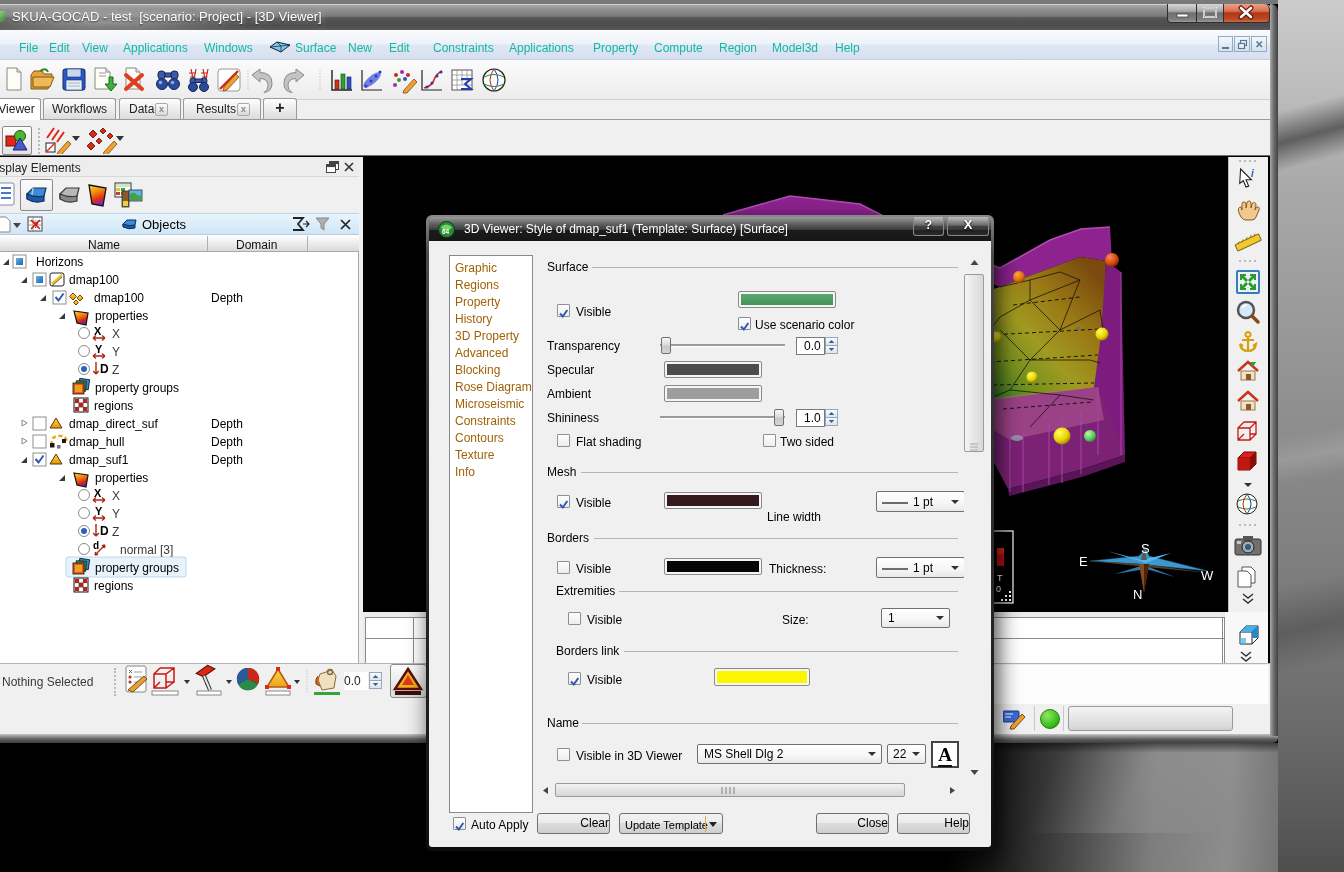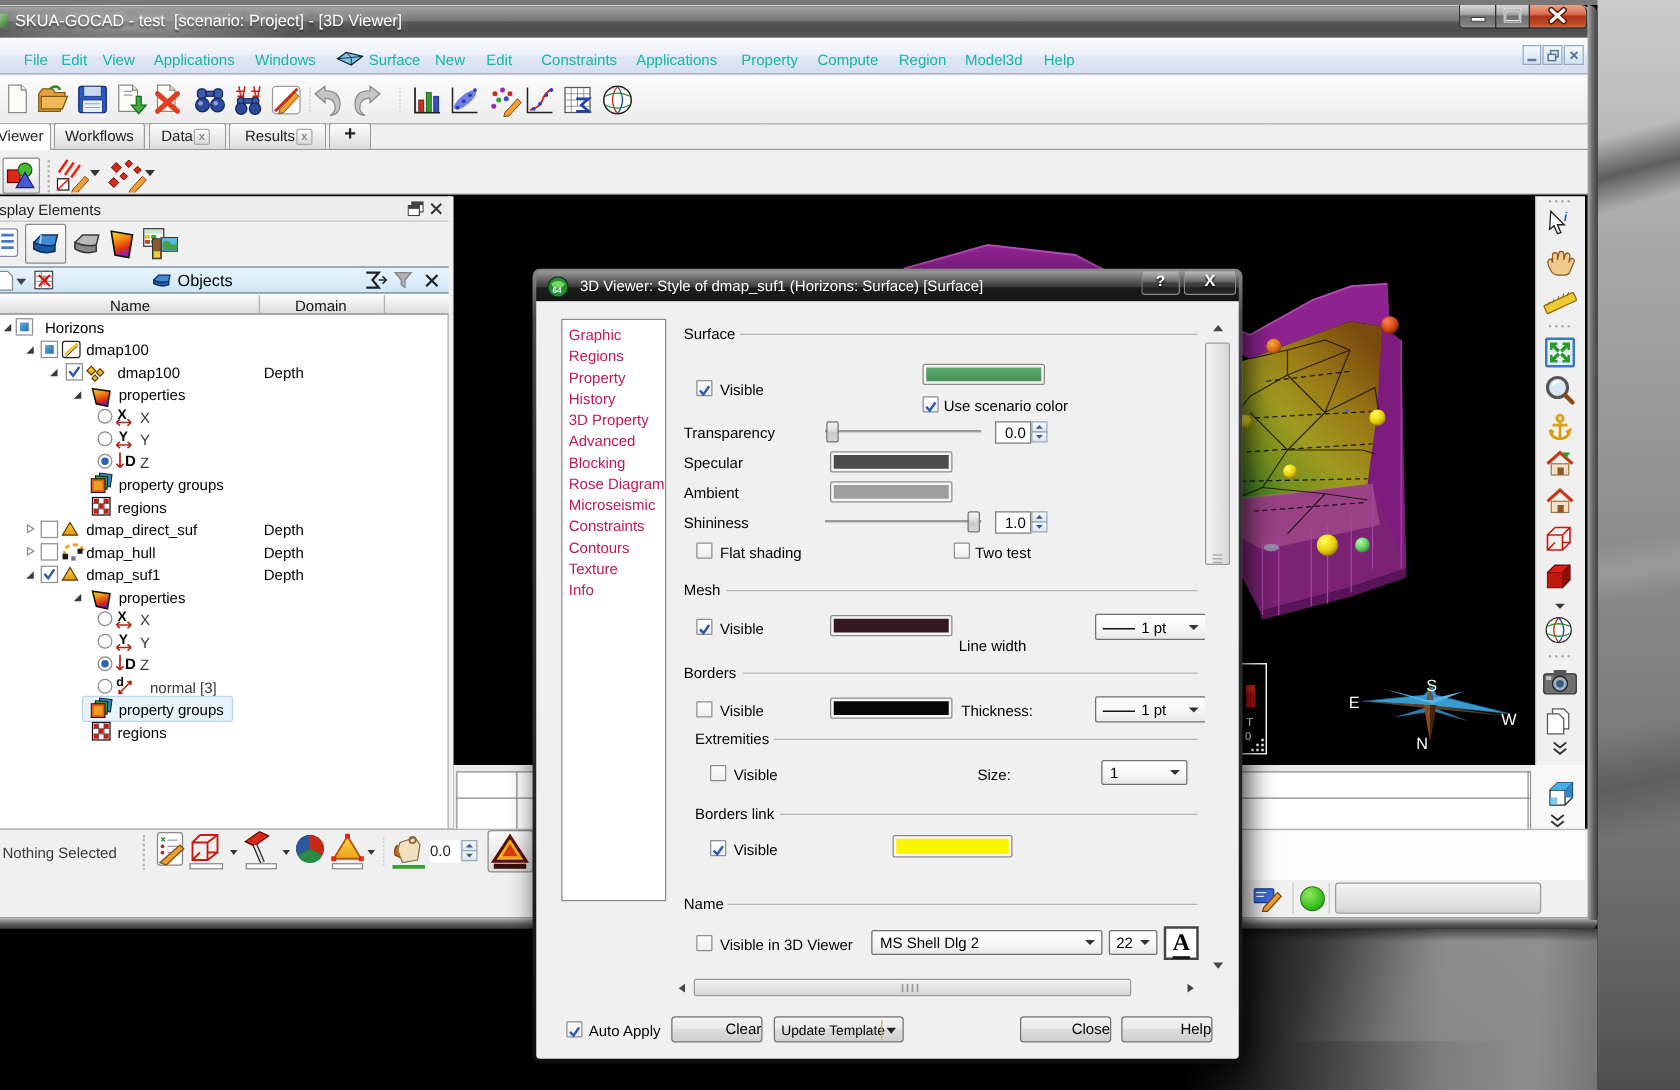--- a/index.html
+++ b/index.html
@@ -816,26 +816,26 @@
 <div class="abs" id="winbottom"></div>
 <div class="abs" id="winright"></div>
 
 <div class="abs" id="dlg" style="left:426px;top:215px;width:568px;height:636px;background:linear-gradient(180deg,#8a8a8a 0%,#4a4a4a 6%,#333 30%,#222 70%,#0e0e0e 100%);border-radius:6px;box-shadow:4px 7px 22px rgba(0,0,0,0.75);z-index:10;">
 <div style="position:absolute;left:3px;top:2px;width:562px;height:24px;background:linear-gradient(180deg,#9b9b9b 0%,#636363 28%,#3c3c3c 52%,#1c1c1c 55%,#161616 100%);border-radius:4px 4px 0 0;">
 <svg style="position:absolute;left:9px;top:4px;" width="17" height="17">
         <circle cx="8.5" cy="8.5" r="8" fill="#2a8a3a" stroke="#0a3a10"></circle>
         <path d="M3 6 q5 -5 11 0 q-2 4 -5 3 q-4 2 -6 -3" fill="#70d860"></path>
         <text x="4" y="13" font-size="6.5" fill="#fff" font-weight="bold">64</text>
       </svg>
-<span style="position:absolute;left:35px;top:5px;font-size:12px;color:#fff;white-space:nowrap;">3D Viewer: Style of dmap_suf1 (Horizons: Surface) [Surface]</span>
+<span style="position:absolute;left:35px;top:5px;font-size:12px;color:#fff;white-space:nowrap;">3D Viewer: Style of dmap_suf1 (Template: Surface) [Surface]</span>
 <div style="position:absolute;left:484px;top:0;width:31px;height:19px;border:1px solid #888;border-top:none;background:linear-gradient(180deg,rgba(255,255,255,0.32),rgba(255,255,255,0.1) 45%,rgba(0,0,0,0.18) 52%,rgba(90,90,90,0.25));box-sizing:border-box;text-align:center;color:#fff;font-weight:bold;font-size:12px;line-height:17px;text-shadow:0 1px 2px #000;border-radius:0 0 3px 3px;">?</div>
 <div style="position:absolute;left:518px;top:0;width:42px;height:19px;border:1px solid #888;border-top:none;background:linear-gradient(180deg,rgba(255,255,255,0.32),rgba(255,255,255,0.1) 45%,rgba(0,0,0,0.18) 52%,rgba(90,90,90,0.25));box-sizing:border-box;text-align:center;color:#fff;font-weight:bold;font-size:13px;line-height:16px;text-shadow:0 1px 2px #000;border-radius:0 0 3px 3px;">X</div>
 </div>
 <div id="dc" style="position:absolute;left:3px;top:26px;width:562px;height:606px;background:#f0f0f0;border-radius:0 0 3px 3px;">
-<div style="position:absolute;left:20px;top:14px;width:84px;height:466px;background:#fff;border:1px solid #8a8a8a;box-sizing:border-box;font-size:12px;color:#be185d;">
+<div style="position:absolute;left:20px;top:14px;width:84px;height:558px;background:#fff;border:1px solid #8a8a8a;box-sizing:border-box;font-size:12px;color:#a16207;">
 <div style="padding:4px 0 0 5px;line-height:17px;">Graphic<br>Regions<br>Property<br>History<br>3D Property<br>Advanced<br>Blocking<br>Rose Diagram<br>Microseismic<br>Constraints<br>Contours<br>Texture<br>Info</div>
 </div>
 <span class="txt" style="left:118px;top:19px;">Surface</span>
       <div class="gline" style="left:163px;top:26px;width:366px;"></div>
 <span class="cb" style="left:128px;top:63px;"><svg width="11" height="11">
           <path d="M2 5.5 l2.8 3 4.5 -6.5" stroke="#3058b0" stroke-width="2" fill="none"></path>
         </svg></span>
 <span class="txt" style="left:147px;top:64px;">Visible</span>
 <div class="colorbtn" style="left:309px;top:50px;width:98px;height:17px;">
         <div class="fill" style="background:linear-gradient(180deg,#5aa96e,#479159);"></div>
@@ -872,21 +872,21 @@
         <div style="top:0;height:9px;"><svg width="11" height="7">
             <path d="M5.5 2 l2.8 3 h-5.6 z" fill="#3a5a9a"></path>
           </svg></div>
         <div style="top:8px;height:9px;"><svg width="11" height="7">
             <path d="M5.5 5 l2.8 -3 h-5.6 z" fill="#3a5a9a"></path>
           </svg></div>
       </div>
 <span class="cb" style="left:128px;top:193px;"></span>
       <span class="txt" style="left:147px;top:194px;">Flat shading</span>
 <span class="cb" style="left:334px;top:193px;"></span>
-      <span class="txt" style="left:351px;top:194px;">Two test</span>
+      <span class="txt" style="left:351px;top:194px;">Two sided</span>
 <span class="txt" style="left:118px;top:224px;">Mesh</span>
       <div class="gline" style="left:152px;top:231px;width:377px;"></div>
 <span class="cb" style="left:128px;top:254px;"><svg width="11" height="11">
           <path d="M2 5.5 l2.8 3 4.5 -6.5" stroke="#3058b0" stroke-width="2" fill="none"></path>
         </svg></span>
 <span class="txt" style="left:147px;top:255px;">Visible</span>
 <div class="colorbtn" style="left:235px;top:251px;width:98px;height:17px;">
         <div class="fill" style="background:#35191f;"></div>
       </div>
 <span class="txt" style="left:338px;top:269px;">Line width</span>

